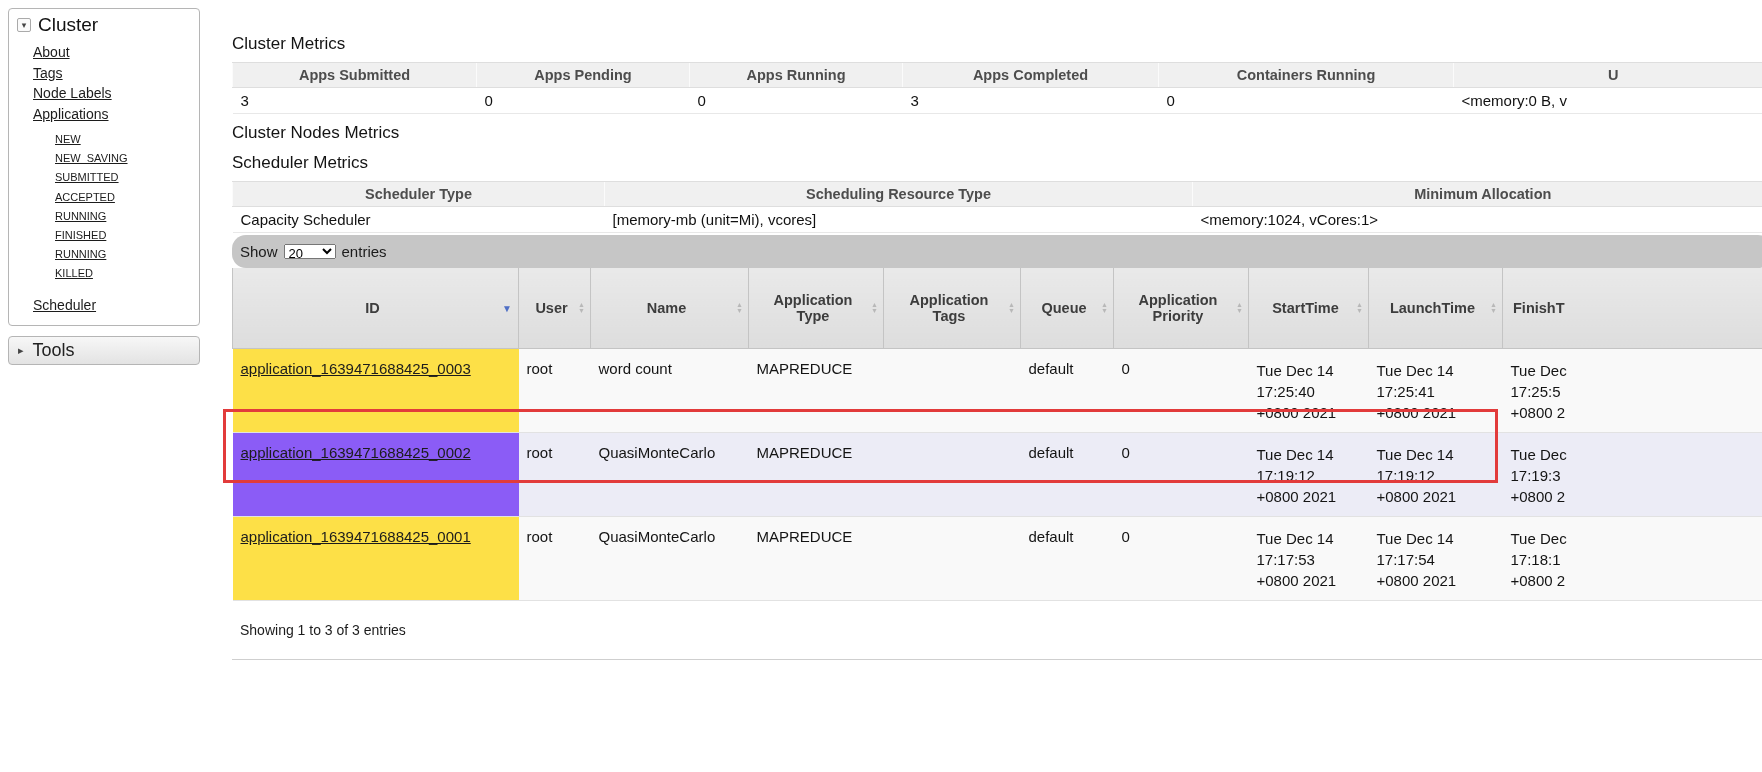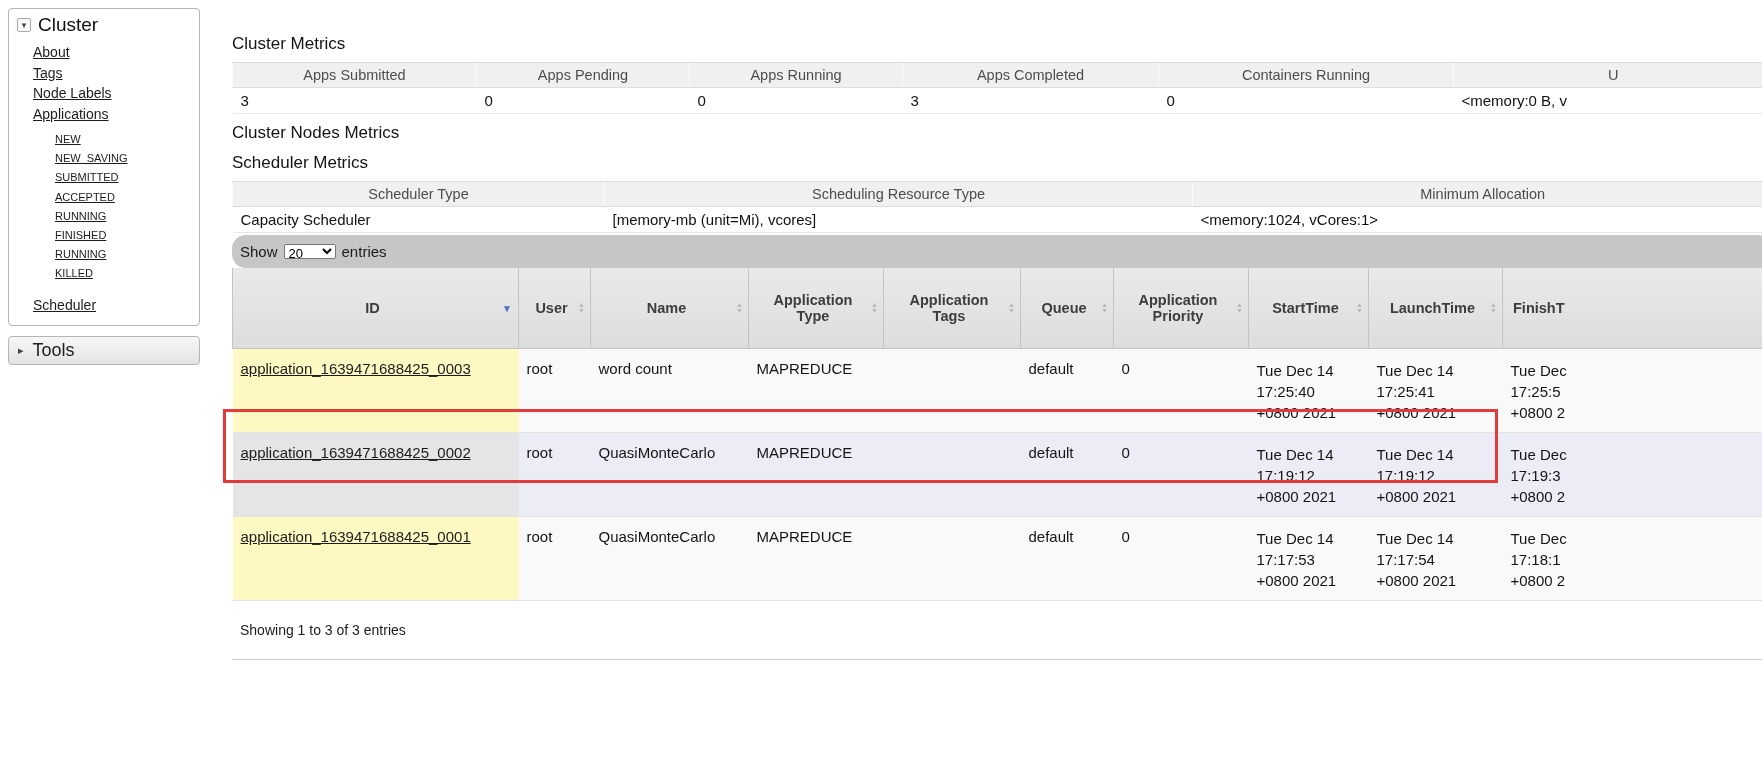--- a/index.html
+++ b/index.html
@@ -27,21 +27,21 @@
     background:linear-gradient(#f7f7f7,#e3e3e3); padding:3px 9px; font-size:18px; color:#222;
     display:flex; align-items:center; gap:9px; }
   .tri-plain { font-size:11px; color:#444; }
 
   
   .main { position:absolute; left:232px; top:0; width:1540px;margin-top:25px; }
   .section-title { font-size:17px; line-height:22px; margin:8px 0 7px 0; color:#141414; }
 
   table.metrics { border-collapse:collapse; table-layout:fixed; width:1540px; }
   table.metrics th {
-    background:#f0f0f0; font-weight:400; color:#4d4d4d; font-size:14.5px;
+    background:#f0f0f0; font-weight:700; color:#4d4d4d; font-size:14.5px;
     padding:4px 8px; text-align:center; border-top:1px solid #dedede;
     border-bottom:1px solid #dedede; border-left:1px solid #fbfbfb;
     white-space:nowrap; overflow:hidden;
   }
   table.metrics td {
     padding:4px 8px; font-size:15px; color:#111; border-bottom:1px solid #e8e8e8;
     white-space:nowrap; overflow:hidden;
   }
   .val-link { color:#1c1c1c; text-decoration:underline; }
 
@@ -60,23 +60,23 @@
     display:flex; flex-direction:column; line-height:6px; font-size:7px; color:#b8b8b8; }
   .sort-icons i { font-style:normal; }
   .sort-desc { position:absolute; right:6px; top:50%; transform:translateY(-50%);
     font-size:10px; color:#4f6fc5; }
   table.apps td {
     height:84px; vertical-align:top; padding:11px 8px 0 8px; font-size:15px; color:#141414;
     border-bottom:1px solid #e2e2e2; overflow:hidden;
   }
   td.dt { white-space:pre-line; line-height:21px; }
   tr.row-odd  td { background:#f9f9f9; }
-  tr.row-odd  td.sorted { background:#fef9c3; }
+  tr.row-odd  td.sorted { background:#fde047; }
   tr.row-even td { background:#ececf6; }
-  tr.row-even td.sorted { background:#e5e5e5; }
+  tr.row-even td.sorted { background:#8b5cf6; }
   .id-link { color:#1c1c1c; text-decoration:underline; }
 
   .table-footer { padding:21px 8px; font-size:14px; color:#1b1b1b; border-bottom:1px solid #cfcfcf; }
 
   
   .annotation-box {
     position:absolute; left:-9px; top:384px; width:1275px; height:74px;
     border:3px solid #e23b3b; pointer-events:none; z-index:5;
   }
 </style>

